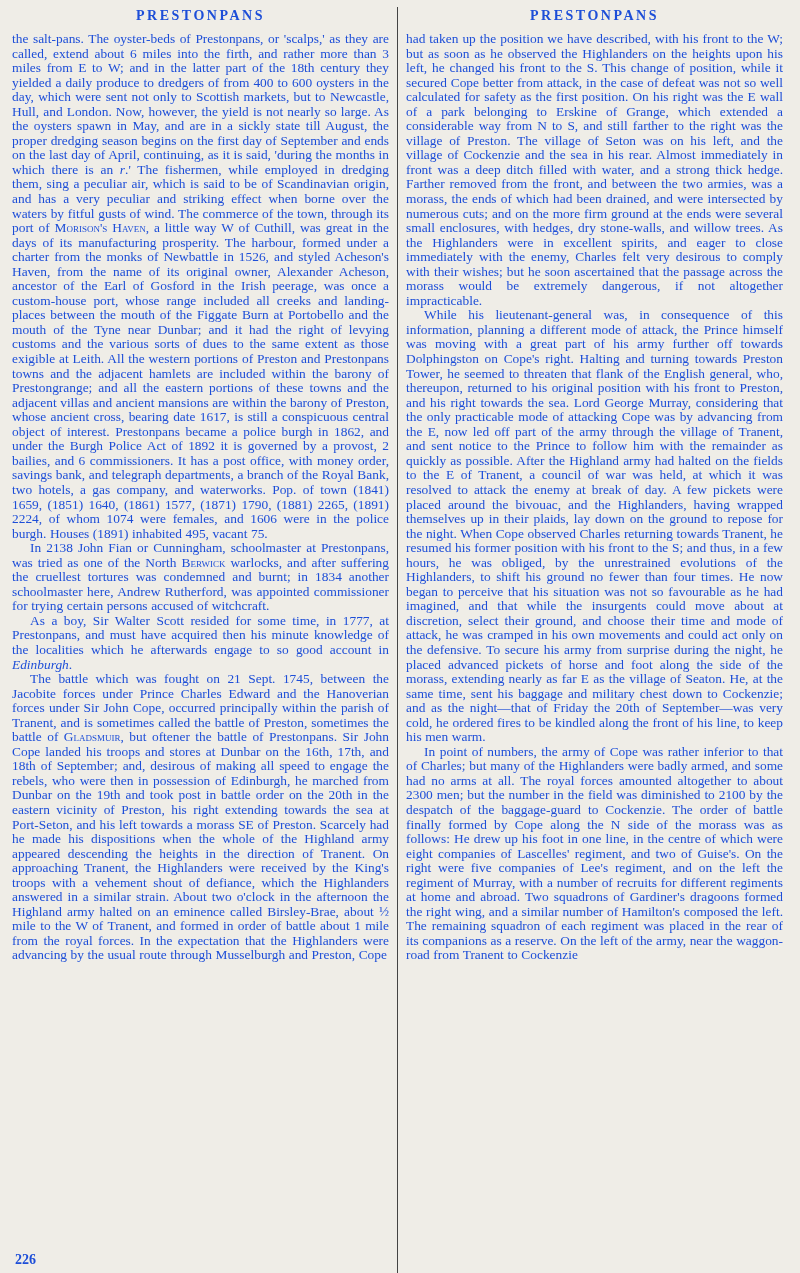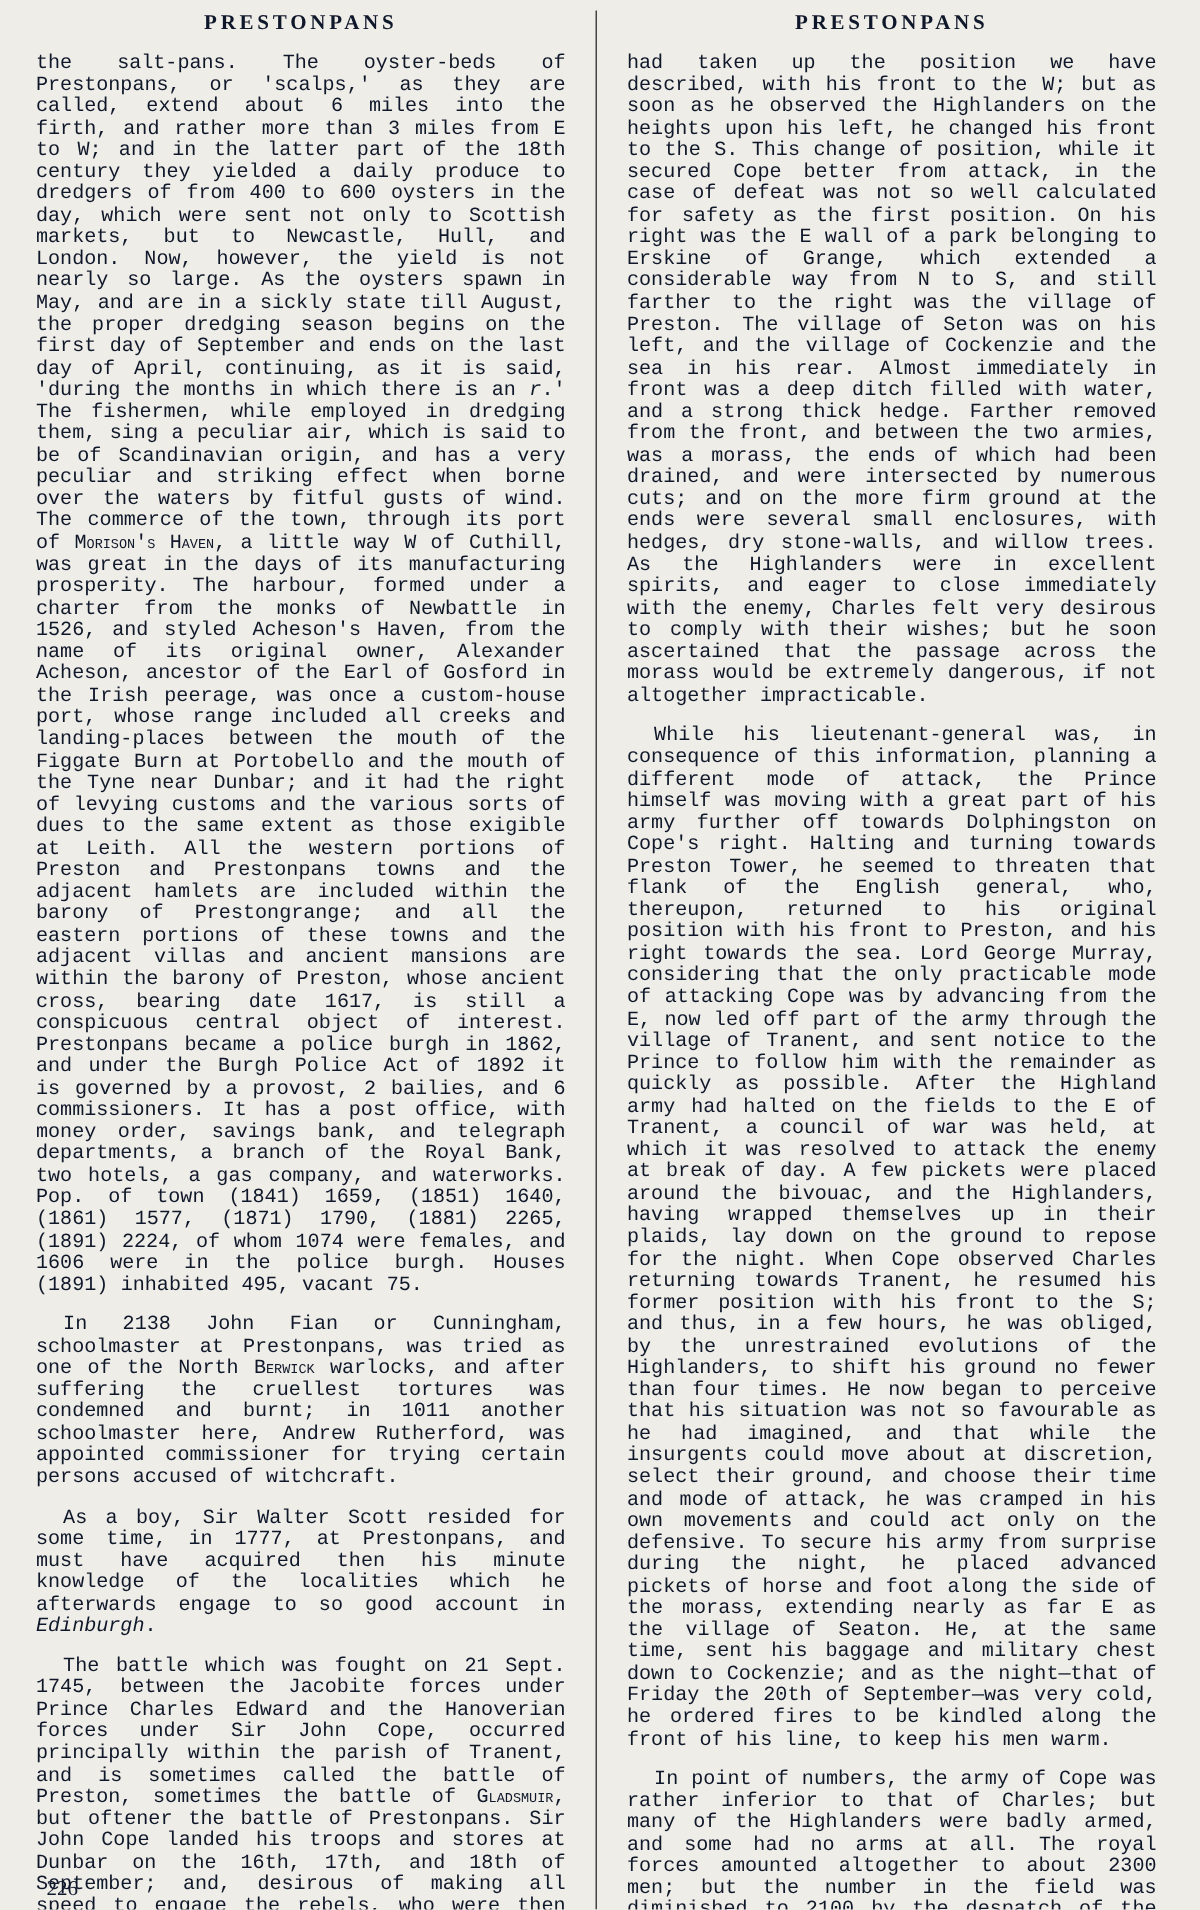--- a/index.html
+++ b/index.html
@@ -9,21 +9,21 @@
       background: #efede7;
       overflow: hidden;
     }
     .page {
       position: relative;
       box-sizing: border-box;
       width: 796px;
       height: 1273px;
       padding: 7px 13px 0 12px;
       font-family: "Liberation Serif", "DejaVu Serif", serif;
-      color: #0f172a;
+      color: #1d4ed8;
     }
     .columns {
       display: flex;
       align-items: stretch;
       height: 100%;
     }
     .col {
       flex: 1 1 0;
       min-width: 0;
     }
@@ -41,46 +41,45 @@
     }
     .col-body {
       font-size: 13.4px;
       line-height: 14.55px;
       text-align: justify;
       hyphens: auto;
       -webkit-hyphens: auto;
       word-spacing: 0.2px;
     }
     .col-body p {
-      margin: 12px;
+      margin: 0;
       text-indent: 1.35em;
-      font-family: Liberation Mono, monospace;
     }
     .col-body p.no-indent { text-indent: 0; }
     .sc { font-variant: small-caps; }
     .i  { font-style: italic; }
     .page-number {
       position: absolute;
-      left: 31px;
+      left: 15px;
       bottom: 5px;
-      font-weight: normal;
+      font-weight: bold;
       font-size: 14px;
     }
   </style>
 </head>
 <body>
 
 <div class="page">
   <div class="columns">
 
     <div class="col">
       <div class="col-header">PRESTONPANS</div>
       <div class="col-body">
           <p class="no-indent"><span>the salt-pans. The oyster-beds of Prestonpans, or 'scalps,' as they are called, extend about 6 miles into the firth, and rather more than 3 miles from E to W; and in the latter part of the 18th century they yielded a daily produce to dredgers of from 400 to 600 oysters in the day, which were sent not only to Scottish markets, but to Newcastle, Hull, and London. Now, however, the yield is not nearly so large. As the oysters spawn in May, and are in a sickly state till August, the proper dredging season begins on the first day of September and ends on the last day of April, continuing, as it is said, 'during the months in which there is an </span><span class="i">r</span><span>.' The fishermen, while employed in dredging them, sing a peculiar air, which is said to be of Scandinavian origin, and has a very peculiar and striking effect when borne over the waters by fitful gusts of wind. The commerce of the town, through its port of </span><span class="sc">Morison's Haven</span><span>, a little way W of Cuthill, was great in the days of its manufacturing prosperity. The harbour, formed under a charter from the monks of Newbattle in 1526, and styled Acheson's Haven, from the name of its original owner, Alexander Acheson, ancestor of the Earl of Gosford in the Irish peerage, was once a custom-house port, whose range included all creeks and landing-places between the mouth of the Figgate Burn at Portobello and the mouth of the Tyne near Dunbar; and it had the right of levying customs and the various sorts of dues to the same extent as those exigible at Leith. All the western portions of Preston and Prestonpans towns and the adjacent hamlets are included within the barony of Prestongrange; and all the eastern portions of these towns and the adjacent villas and ancient mansions are within the barony of Preston, whose ancient cross, bearing date 1617, is still a conspicuous central object of interest. Prestonpans became a police burgh in 1862, and under the Burgh Police Act of 1892 it is governed by a provost, 2 bailies, and 6 commissioners. It has a post office, with money order, savings bank, and telegraph departments, a branch of the Royal Bank, two hotels, a gas company, and waterworks. Pop. of town (1841) 1659, (1851) 1640, (1861) 1577, (1871) 1790, (1881) 2265, (1891) 2224, of whom 1074 were females, and 1606 were in the police burgh. Houses (1891) inhabited 495, vacant 75.</span></p>
-          <p><span>In 2138 John Fian or Cunningham, schoolmaster at Prestonpans, was tried as one of the North </span><span class="sc">Berwick</span><span> warlocks, and after suffering the cruellest tortures was condemned and burnt; in 1011 another schoolmaster here, Andrew Rutherford, was appointed commissioner for trying certain persons accused of witchcraft.</span></p>
+          <p><span>In 2138 John Fian or Cunningham, schoolmaster at Prestonpans, was tried as one of the North </span><span class="sc">Berwick</span><span> warlocks, and after suffering the cruellest tortures was condemned and burnt; in 1834 another schoolmaster here, Andrew Rutherford, was appointed commissioner for trying certain persons accused of witchcraft.</span></p>
           <p><span>As a boy, Sir Walter Scott resided for some time, in 1777, at Prestonpans, and must have acquired then his minute knowledge of the localities which he afterwards engage to so good account in </span><span class="i">Edinburgh</span><span>.</span></p>
           <p><span>The battle which was fought on 21 Sept. 1745, between the Jacobite forces under Prince Charles Edward and the Hanoverian forces under Sir John Cope, occurred principally within the parish of Tranent, and is sometimes called the battle of Preston, sometimes the battle of </span><span class="sc">Gladsmuir</span><span>, but oftener the battle of Prestonpans. Sir John Cope landed his troops and stores at Dunbar on the 16th, 17th, and 18th of September; and, desirous of making all speed to engage the rebels, who were then in possession of Edinburgh, he marched from Dunbar on the 19th and took post in battle order on the 20th in the eastern vicinity of Preston, his right extending towards the sea at Port-Seton, and his left towards a morass SE of Preston. Scarcely had he made his dispositions when the whole of the Highland army appeared descending the heights in the direction of Tranent. On approaching Tranent, the Highlanders were received by the King's troops with a vehement shout of defiance, which the Highlanders answered in a similar strain. About two o'clock in the afternoon the Highland army halted on an eminence called Birsley-Brae, about ½ mile to the W of Tranent, and formed in order of battle about 1 mile from the royal forces. In the expectation that the Highlanders were advancing by the usual route through Musselburgh and Preston, Cope</span></p>
         </div>
     </div>
 
     <div class="divider"></div>
 
     <div class="col">
       <div class="col-header">PRESTONPANS</div>
       <div class="col-body">

